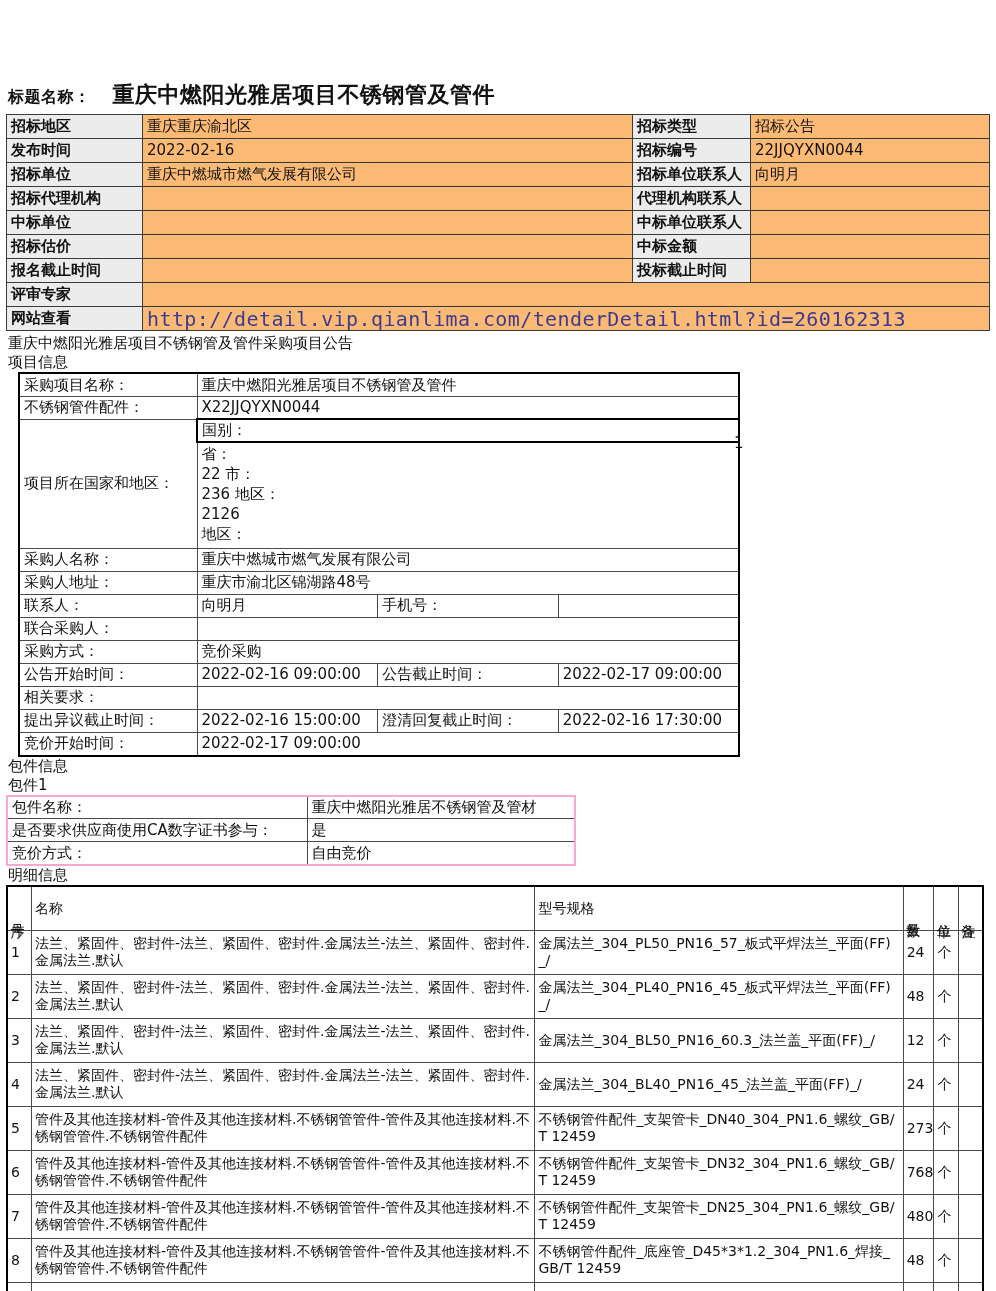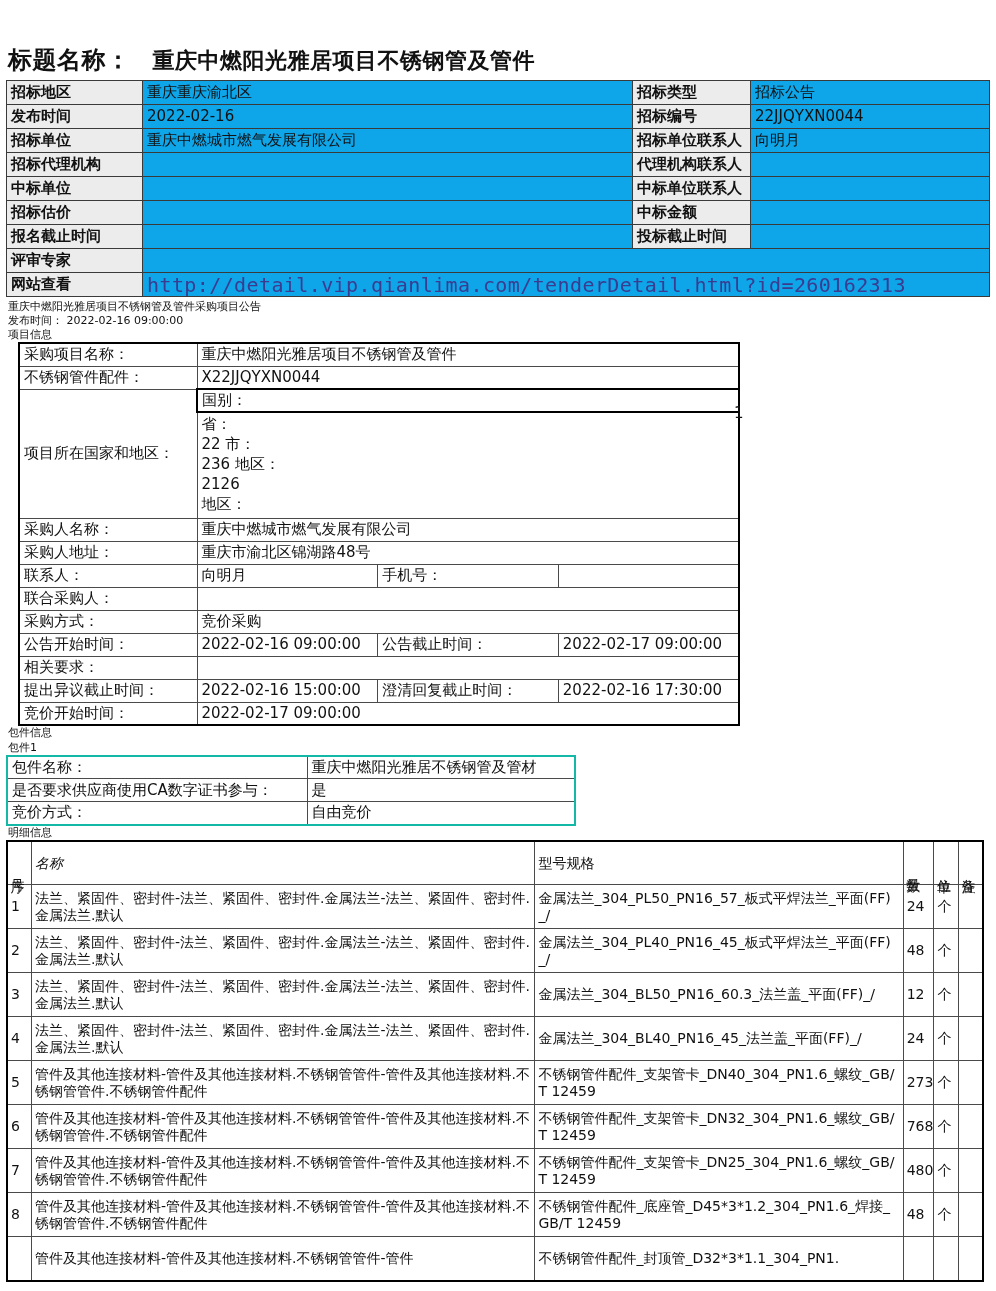--- a/index.html
+++ b/index.html
@@ -16,66 +16,66 @@
   }
   .page { position: relative; width: 996px; height: 1291px; padding: 0 6px; }
 
   
   .title-row {
     display: flex; align-items: baseline;
     padding: 44px 0 4px 2px;
     white-space: nowrap;
   }
   .title-label {
-    font-size: 24px; font-weight: bold; letter-spacing: 0.5px;
+    font-size: 16px; font-weight: bold; letter-spacing: 0.5px; margin-top: 43px;
   }
   .title-value {
     font-size: 22px; font-weight: bold; margin-left: 22px; letter-spacing: 0.5px;
   }
 
   
   table.t { border-collapse: collapse; table-layout: fixed; }
   .hdr-table { width: 984px; border: 1px solid #3a3a3a; }
   .hdr-table td { border: 1px solid #3a3a3a; height: 24px; padding: 0 4px;
                   font-size: 15px; vertical-align: middle; line-height: 1.1; }
   .hdr-table td.lbl { background: #ececec; font-weight: bold; white-space: nowrap; margin-left: 30px; }
-  .hdr-table td.val { background: #0ea5e9; font-weight: normal; }
+  .hdr-table td.val { background: #fdba74; font-weight: normal; }
   .url { color: #3b3b8f; font-family: "DejaVu Sans Mono", "Liberation Mono", monospace;
          font-size: 20px; letter-spacing: 0.4px; text-decoration: none; }
 
   
-  .ftxt { font-size: 11px; line-height: 1.28; padding-left: 2px; white-space: pre; }
+  .ftxt { font-size: 15px; line-height: 1.28; padding-left: 2px; white-space: pre; }
 
   
   .proj-wrap { position: relative; width: 744px; margin-left: 12px; }
   .proj-table { width: 722px; border: 2px solid #000; }
   .proj-table td { border: 1px solid #4a4a4a; font-size: 15px; padding: 1px 4px;
                    height: 23px; vertical-align: middle; line-height: 1.15; }
   .proj-table td.k { width: 178px; white-space: nowrap; }
   .proj-table td.thick { border: 2px solid #000; }
   .region-cell { vertical-align: middle !important; }
   .region-lines { white-space: pre; line-height: 1.33; font-size: 15px; padding: 1px 0 2px 0; }
   .stray1 { position: absolute; left: 716px; top: 62px; font-size: 15px; }
 
   
-  .pkg-table { width: 570px; border: 2px solid #14b8a6; }
+  .pkg-table { width: 570px; border: 2px solid #f9a8d4; }
   .pkg-table td { border: 1px solid #4a4a4a; font-size: 15px; padding: 1px 4px;
                   height: 23px; vertical-align: middle; }
   .pkg-table td.k { width: 300px; white-space: nowrap; }
 
   
   .det-table { width: 978px; border: 2px solid #000; }
   .det-table td, .det-table th {
     border: 1px solid #4a4a4a; font-size: 14px; padding: 1px 3px;
     vertical-align: middle; line-height: 1.2; font-weight: normal; text-align: left;
   }
   .det-table tr.hrow td { height: 44px; }
   .det-table tr.drow td { height: 44px; }
   .col-seq { width: 24px; }
-  .col-name { width: 492px; font-style: italic; }
+  .col-name { width: 492px; }
   .col-spec { width: 360px; }
   .col-qty { width: 30px; }
   .col-unit { width: 24px; }
   .col-note { width: 24px; }
   .vcjk { writing-mode: vertical-rl; text-orientation: upright; line-height: 1;
           letter-spacing: 0px; display: inline-block; }
   .cellwrap { white-space: pre-wrap; word-break: break-all; }
   .nowrapcell { white-space: nowrap; }
 </style>
 </head>
@@ -139,21 +139,20 @@
       <tr>
         <td class="lbl">网站查看</td>
         <td class="val" colspan="3">
           <span class="url">http://detail.vip.qianlima.com/tenderDetail.html?id=260162313</span>
         </td>
       </tr>
     </tbody>
   </table>
 
   <div class="ftxt" style="margin-top:3px">重庆中燃阳光雅居项目不锈钢管及管件采购项目公告</div>
-  <div class="ftxt">发布时间： 2022-02-16 09:00:00</div>
   <div class="ftxt">项目信息</div>
 
   <div class="proj-wrap">
     <table class="t proj-table">
       <tbody>
         <tr>
           <td class="k">采购项目名称：</td>
           <td colspan="3">重庆中燃阳光雅居项目不锈钢管及管件</td>
         </tr>
         <tr>

